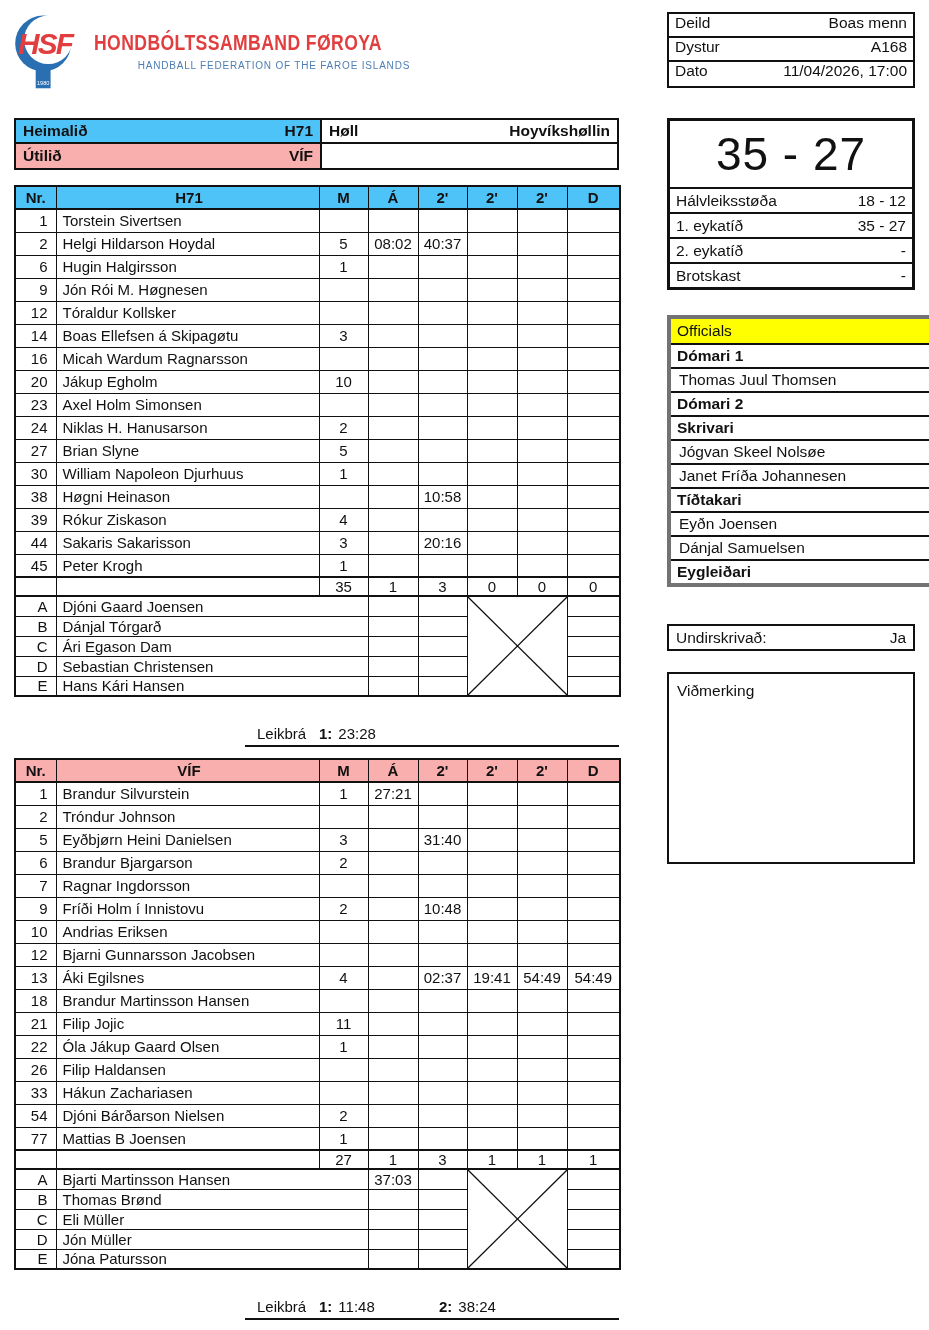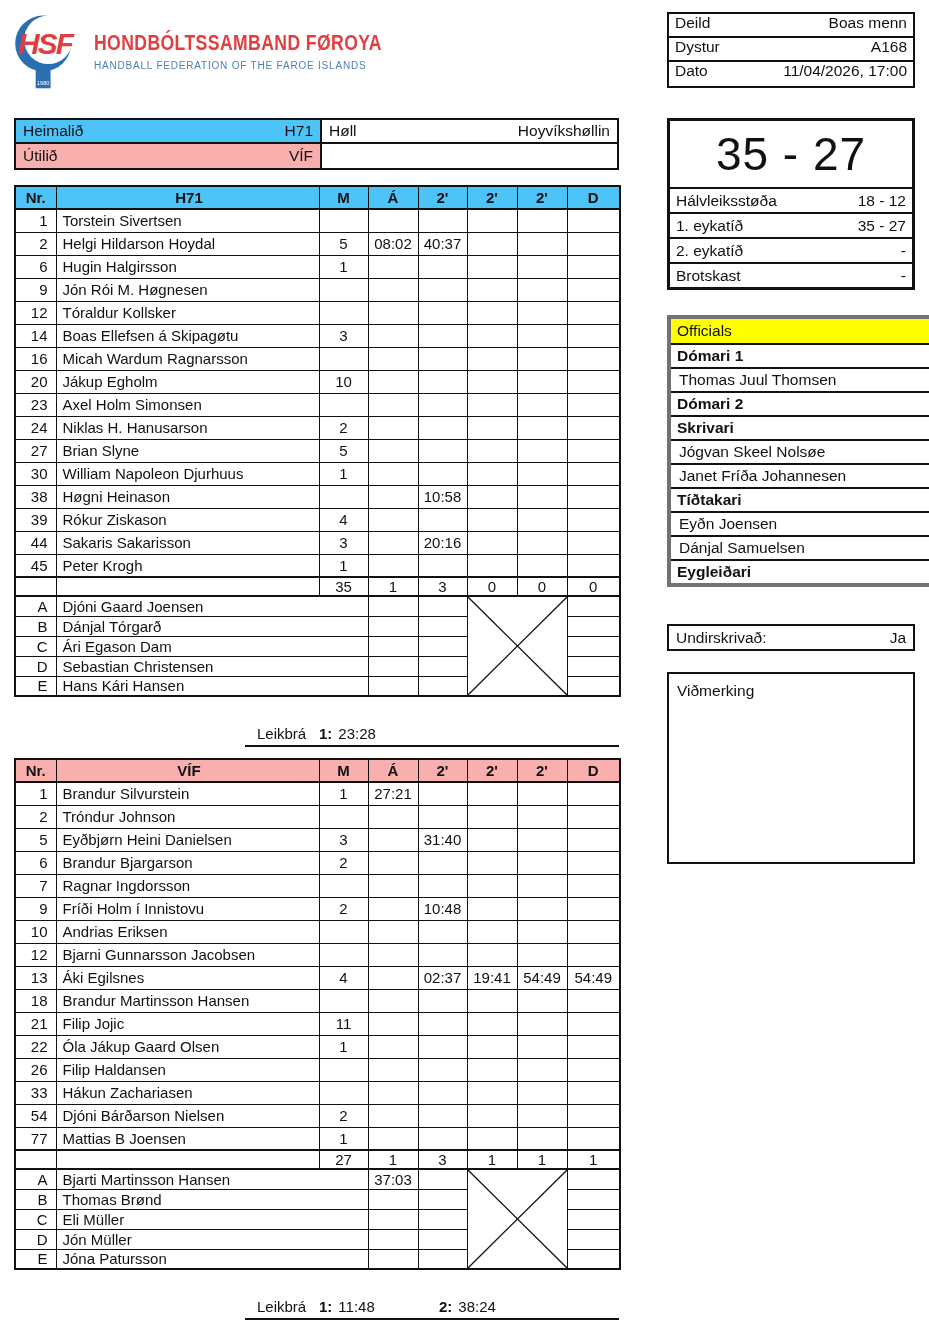--- a/index.html
+++ b/index.html
@@ -2,33 +2,33 @@
 <html><head>
 <meta charset="utf-8">
 <style>
   * { box-sizing: border-box; }
   body { margin:0; width:929px; height:1330px; position:relative; background:#fff;
          font-family:"Liberation Sans", sans-serif; color:#111; }
 
   
   .brand { position:absolute; left:14px; top:10px; display:flex; align-items:flex-start; }
   .logo { width:62px; height:82px; }
-  .brand-text { margin-left:18px; padding-top:20px; }
+  .brand-text { margin-left:18px; padding-top:20px;text-align:center; }
   .brand-name { font-weight:bold; font-size:22px; color:#E23D3F; transform:scaleX(0.80);
                 transform-origin:0 50%; white-space:nowrap; letter-spacing:0.5px; }
   .brand-sub { font-size:10px; color:#4D7EB3; letter-spacing:0.8px; margin-top:4px; white-space:nowrap; }
 
   
   .meta-box { position:absolute; left:667px; top:12px; width:248px; border:2px solid #111; background:#fff; }
   .meta-row { display:flex; justify-content:space-between; align-items:flex-start; height:24px;
               border-bottom:2px solid #111; padding:0 6px; font-size:15.5px; }
   .meta-row:last-child { border-bottom:none; }
 
   
-  .match-block { position:absolute; left:14px; top:118px; width:605px; border:2px solid #111; }
+  .match-block { position:absolute; left:14px; top:118px; width:605px; border:2px solid #111;font-weight:bold; }
   .m-row { display:flex; height:24px; border-bottom:2px solid #111; }
   .m-row:last-child { border-bottom:none; }
   .m-cell { display:flex; align-items:center; justify-content:space-between; padding:0 7px; font-size:15.5px; }
   .m-left { width:306px; border-right:2px solid #111; }
   .bg-home { background:#4DC3F7; }
   .bg-away { background:#F8AFAE; }
   .m-right { flex:1; background:#fff; }
 
   
   table.roster { position:absolute; left:14px; width:605px; border-collapse:collapse;

